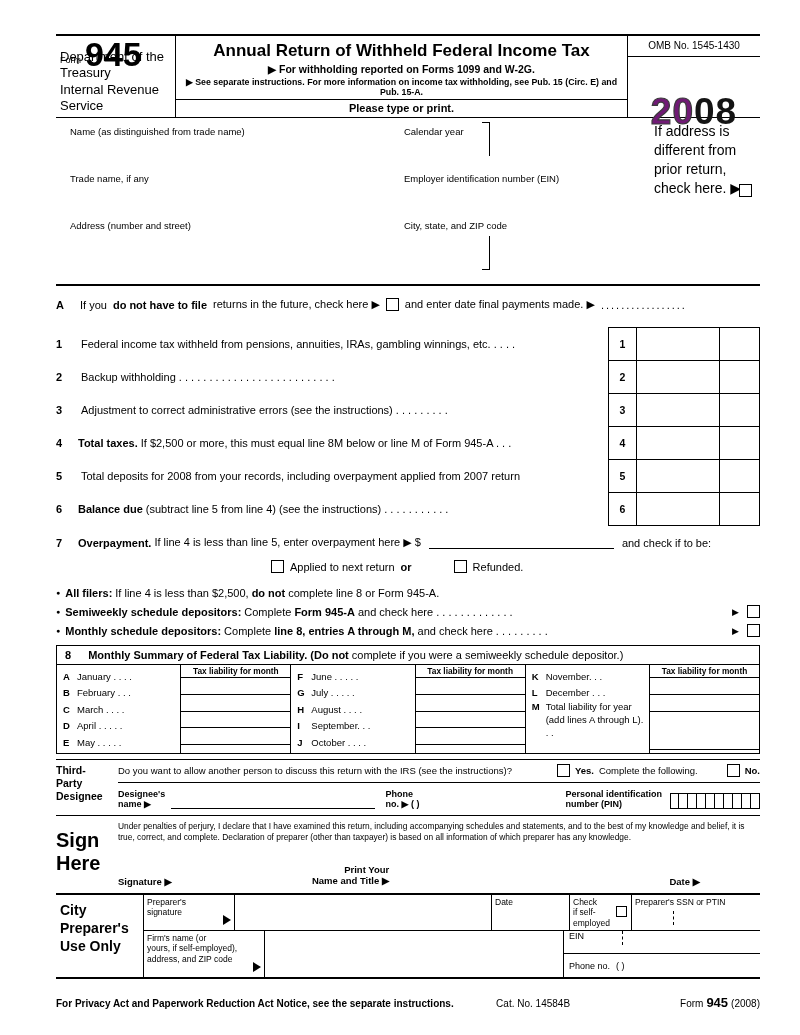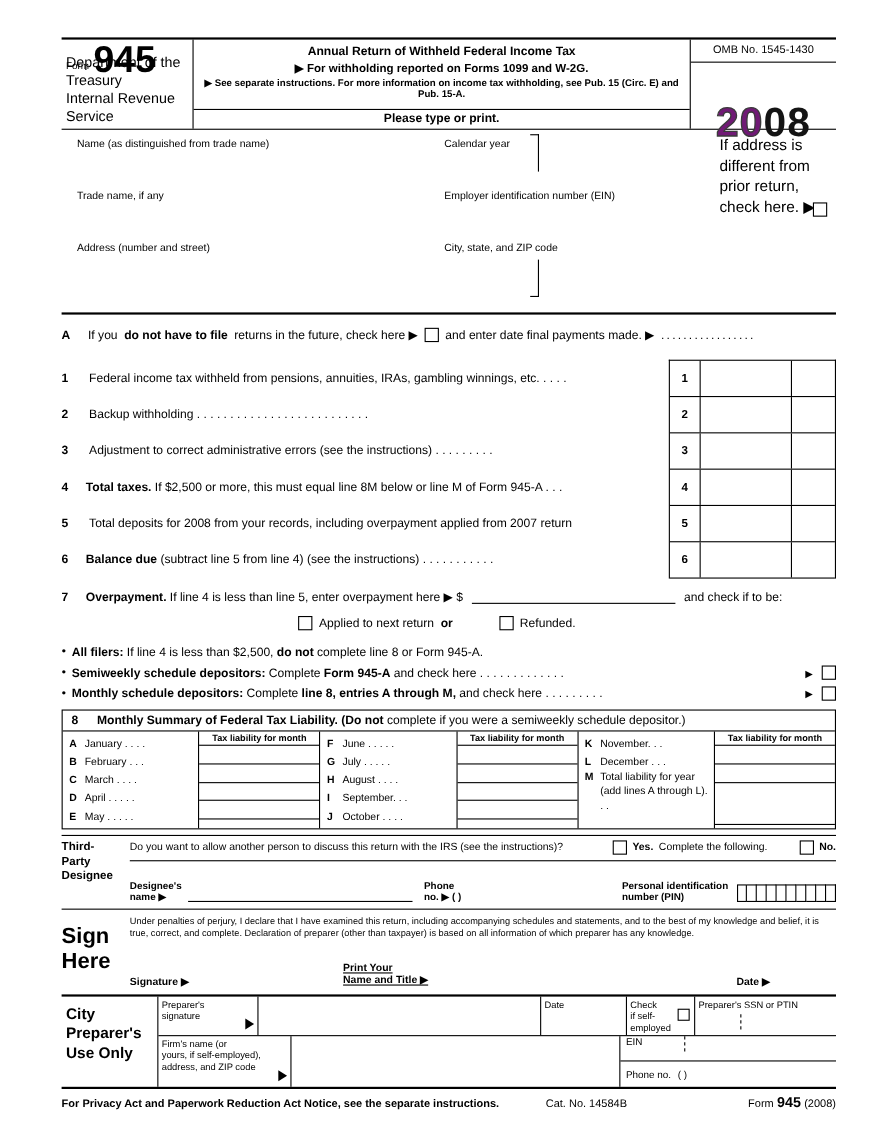--- a/index.html
+++ b/index.html
@@ -9,21 +9,21 @@
   b { font-weight: bold; }
 
   
   .header { display: flex; border-top: 2px solid #000; border-bottom: 1px solid #000; height: 84px; }
   .h-left { width: 120px; border-right: 1px solid #000; position: relative; padding: 2px 4px; }
   .form-line { display: flex; align-items: flex-end; gap: 4px; }
   .form-word { font-size: 9px; padding-bottom: 5px; }
   .form-num { font-size: 34px; font-weight: bold; line-height: 0.95; }
   .dept { position: absolute; bottom: 3px; left: 4px; font-size: 13px; line-height: 1.25; }
   .h-center { flex: 1; border-right: 1px solid #000; display: flex; flex-direction: column; text-align: center; }
-  .title { font-size: 11px; font-weight: bold; padding-top: 5px; }
+  .title { font-size: 17px; font-weight: bold; padding-top: 5px; }
   .sub1 { font-size: 10.5px; font-weight: bold; margin-top: 2px; }
   .sub2 { font-size: 8.8px; font-weight: bold; margin-top: 2px; padding: 0 6px; }
   .type-print { font-size: 11px; font-weight: bold; border-top: 1px solid #000; margin-top: auto; padding: 2px 0 3px; }
   .h-right { width: 132px; text-align: center; display: flex; flex-direction: column; gap: 32px; }
   .omb { font-size: 10px; padding: 4px 2px 5px; border-bottom: 1px solid #000; }
   .year { font-size: 37px; font-weight: bold; letter-spacing: 1px; margin-top: 2px; }
   .y20 { color: #701a75; -webkit-text-stroke: 1.2px #3a3a3a; }
   .y08 { color: #141414; }
 
   
@@ -92,36 +92,36 @@
   .scell.tall { flex: 1; border-bottom: none; position: relative; }
   .scell.tall::after { content: ''; position: absolute; left: 0; right: 0; bottom: 3px; border-bottom: 1px solid #000; }
 
   
   .tp { display: flex; border-top: 1.5px solid #000; padding: 4px 0 6px; margin-top: 5px; }
   .tp-label { width: 62px; font-size: 10.5px; font-weight: bold; line-height: 1.25; flex: 0 0 auto; }
   .tp-main { flex: 1; }
   .tp-q { font-size: 9.5px; display: flex; align-items: center; border-bottom: 1px solid #000; padding-bottom: 5px; }
   .rgrp { margin-left: auto; display: flex; gap: 5px; align-items: center; }
   .rgrp .no-gap { margin-left: 24px; }
-  .tp-fields { display: flex; margin-top: 17px; font-size: 9px; align-items: flex-start; gap: 10px; }
+  .tp-fields { display: flex; margin-top: 6px; font-size: 9px; align-items: flex-start; gap: 10px; }
   .tp-f1 { flex: 1.1; display: flex; align-items: flex-end; gap: 6px; }
   .wline { flex: 1; border-bottom: 1px solid #000; height: 12px; }
   .tp-f2 { width: 170px; }
   .tp-f3 { display: flex; gap: 8px; align-items: flex-end; }
   .pin-cells { display: flex; }
   .pin-cell { width: 9px; height: 16px; border: 1px solid #000; border-left: none; }
   .pin-cell:first-child { border-left: 1px solid #000; }
 
   
   .sign { display: flex; border-top: 1px solid #000; padding: 5px 0 6px; }
   .sign-label { width: 62px; font-size: 20px; font-weight: bold; line-height: 1.15; padding-top: 8px; flex: 0 0 auto; }
   .sign-main { flex: 1; display: flex; flex-direction: column; }
   .perjury { font-size: 8.4px; line-height: 1.4; }
   .sig-row { display: flex; align-items: flex-end; margin-top: 20px; font-size: 9.5px; }
-  .sig-mid { text-align: left; margin: 0 auto; line-height: 1.2; text-decoration: underline; }
+  .sig-mid { text-align: right; margin: 0 auto; line-height: 1.2; }
   .sig-date { margin-left: auto; margin-right: 60px; }
 
   
   .prep { display: flex; border-top: 2px solid #000; border-bottom: 2px solid #000; height: 86px; }
   .prep-label { width: 88px; font-size: 14px; font-weight: bold; line-height: 1.3; padding: 6px 4px; border-right: 1.5px solid #000; flex: 0 0 auto; }
   .prep-main { flex: 1; display: flex; flex-direction: column; }
   .prow1 { display: flex; border-bottom: 1px solid #000; height: 36px; }
   .prow2 { display: flex; flex: 1; }
   .pcell { font-size: 8.5px; line-height: 1.25; padding: 2px 3px; position: relative; }
   .psig { width: 90px; }
@@ -133,21 +133,21 @@
   .ssnline { display: flex; margin-top: 4px; height: 14px; }
   .dashsep { border-left: 1px dashed #000; height: 14px; margin-left: 38px; }
   .tri { display: inline-block; width: 0; height: 0; border-top: 5px solid transparent; border-bottom: 5px solid transparent; border-left: 8px solid #000; position: absolute; right: 3px; bottom: 5px; }
   .pfirm { width: 120px; }
   .pblank2 { flex: 1; border-left: 1px solid #000; border-right: 1px solid #000; }
   .pright { width: 196px; display: flex; flex-direction: column; font-size: 9px; }
   .pein { flex: 1; border-bottom: 1px solid #000; display: flex; align-items: flex-start; padding: 0 5px; }
   .pphone { flex: 1; display: flex; align-items: center; padding: 0 5px; gap: 6px; }
 
   
-  .footer { display: flex; align-items: baseline; padding-top: 4px; font-size: 10px; justify-content: space-between; }
+  .footer { display: flex; align-items: baseline; padding-top: 16px; font-size: 10px; justify-content: space-between; }
   .cat { margin-left: auto; margin-right: 110px; }
   .fright { display: flex; align-items: baseline; gap: 3px; }
   .fnum { font-size: 13px; font-weight: bold; }
 </style>
 </head>
 <body>
 
 <div class="page">
 
   <div class="header">

